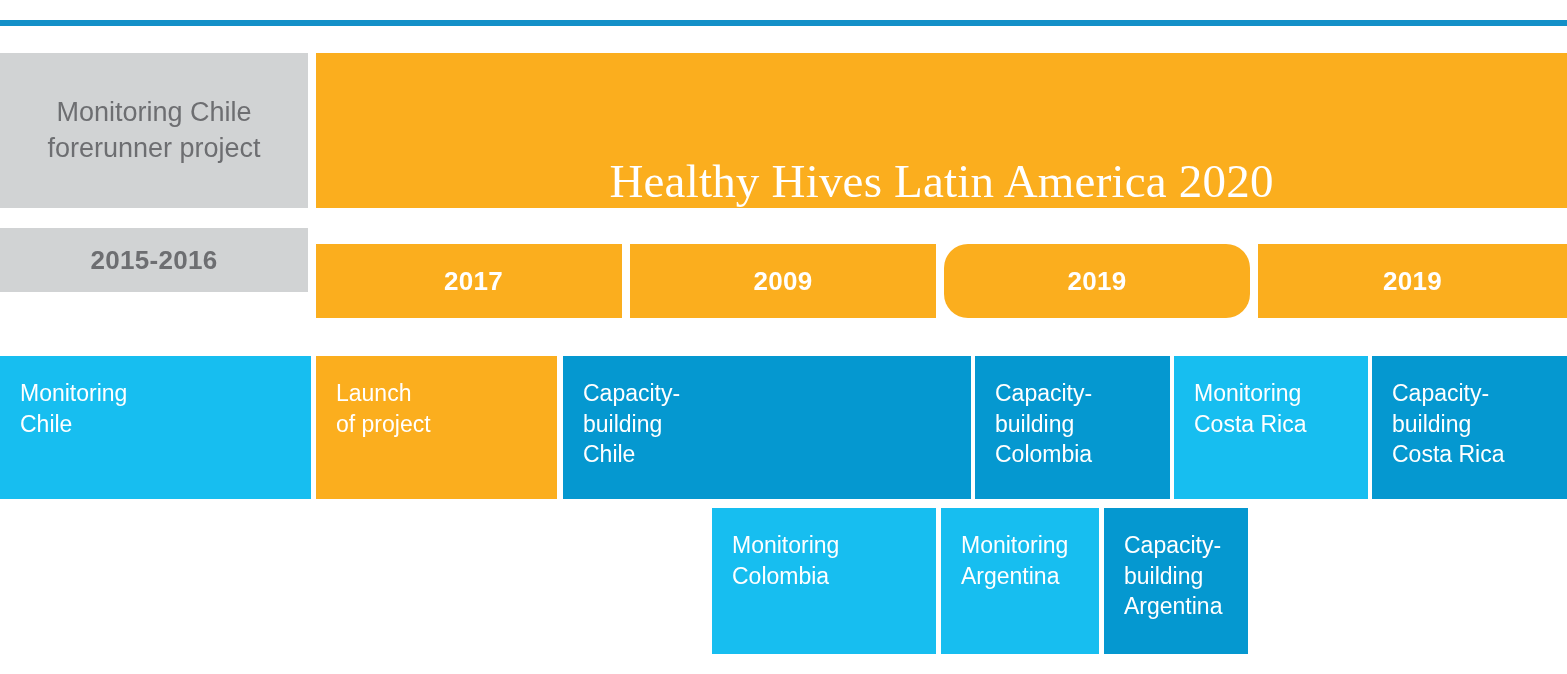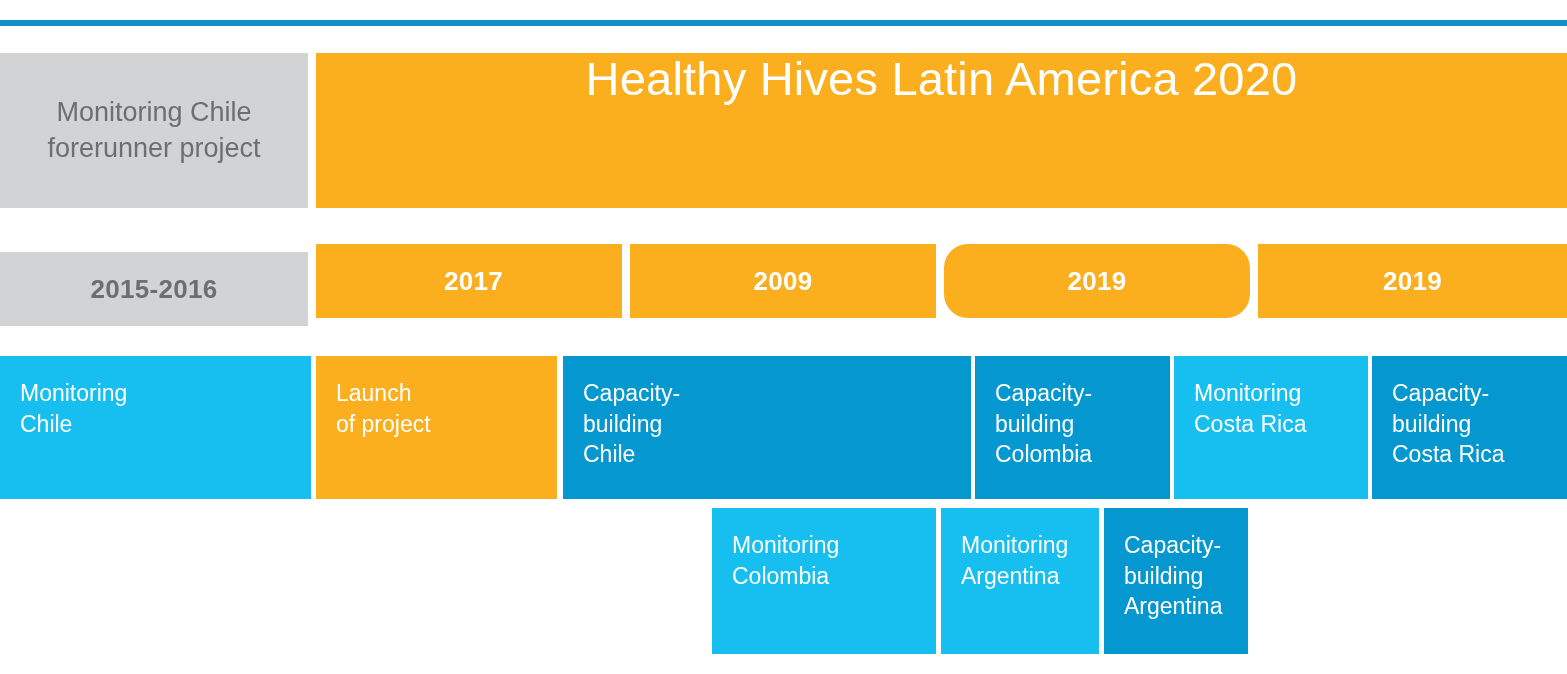--- a/index.html
+++ b/index.html
@@ -48,22 +48,23 @@
   .header-gray .label {
     color: #6D6E71;
     font-size: 27px;
     line-height: 1.32;
     font-weight: 400;
     white-space: pre-line;
   }
 
   .header-orange {
     background: #FBAE1E;
-    align-items: flex-start;
+    align-items: flex-end;
     justify-content: center;
+    font-family: Liberation Serif, serif;
   }
   .header-orange .label {
     color: #ffffff;
     font-size: 47px;
     font-weight: 400;
     letter-spacing: 0.2px;
     line-height: 1.1;
   }
 
   
@@ -107,21 +108,21 @@
 
   <div class="block header-gray" style="left:0px; top:33px; width:308px; height:155px;">
     <span class="label">Monitoring Chile
 forerunner project</span>
   </div>
 
   <div class="block header-orange" style="left:316px; top:33px; width:1251px; height:155px;">
     <span class="label">Healthy Hives Latin America 2020</span>
   </div>
 
-  <div class="block year-cell gray" style="left:0px; top:232px; width:308px; height:74px;">
+  <div class="block year-cell gray" style="left:0px; top:208px; width:308px; height:64px;">
     <span class="label">2015-2016</span>
   </div>
 
   <div class="block year-cell orange" style="left:316px; top:224px; width:306px; height:74px;padding-left:9px;">
     <span class="label">2017</span>
   </div>
 
   <div class="block year-cell orange" style="left:630px; top:224px; width:306px; height:74px;">
     <span class="label">2009</span>
   </div>

